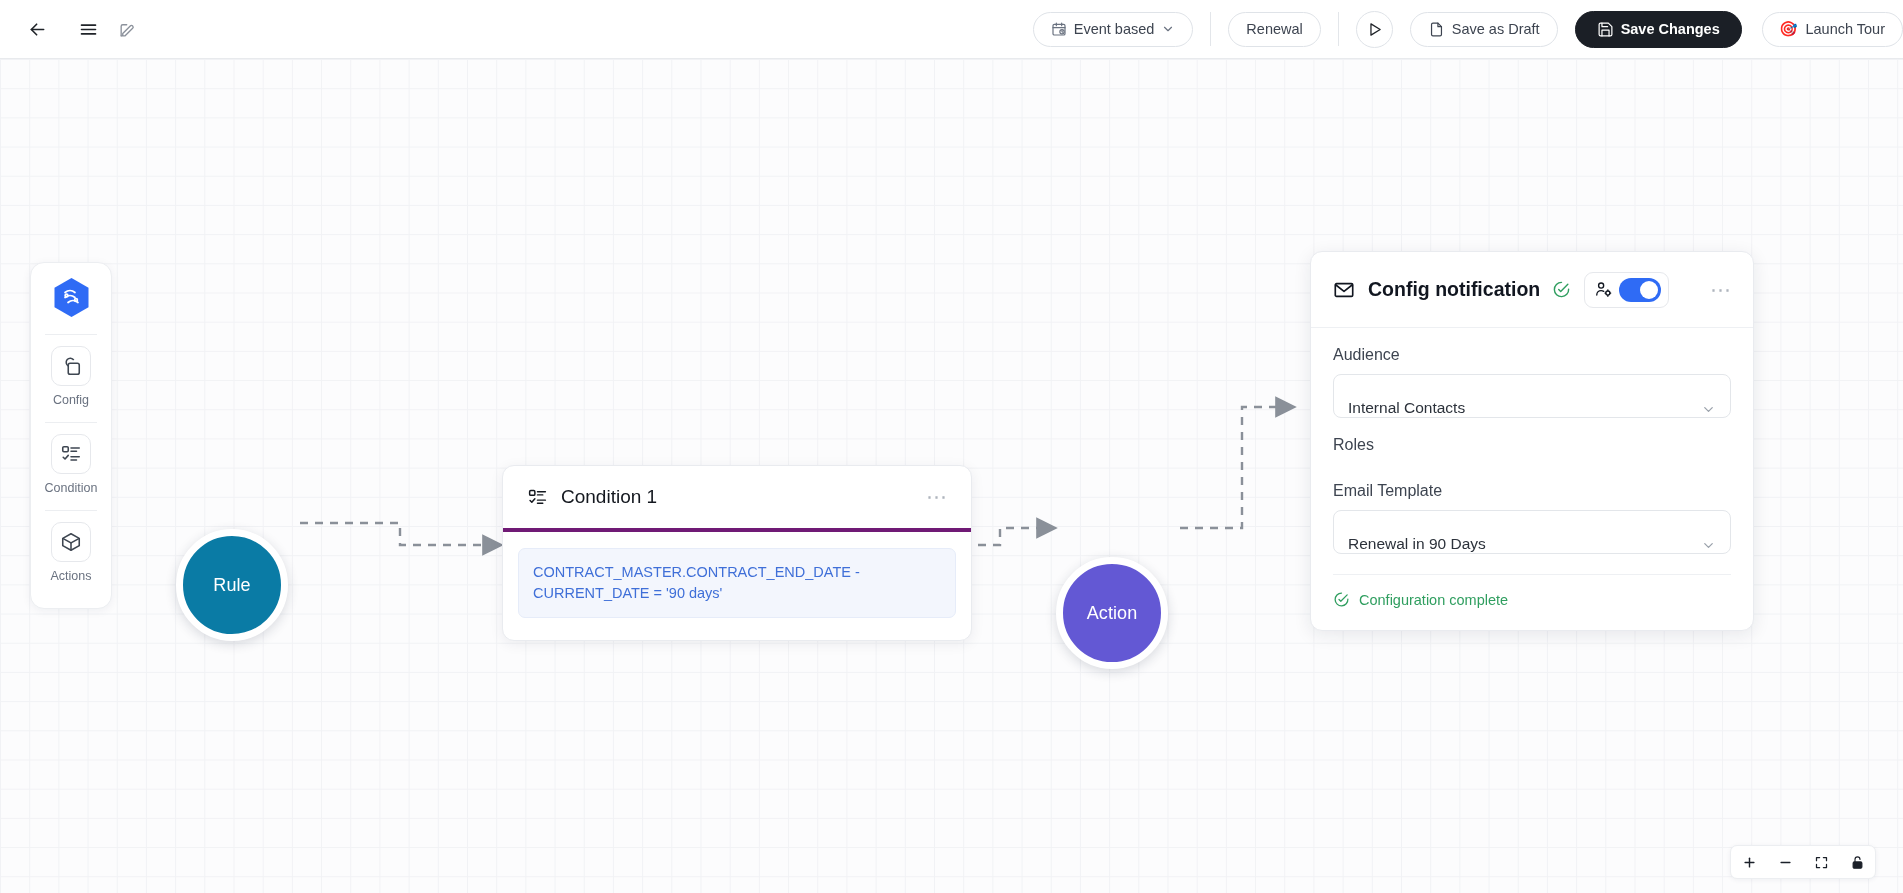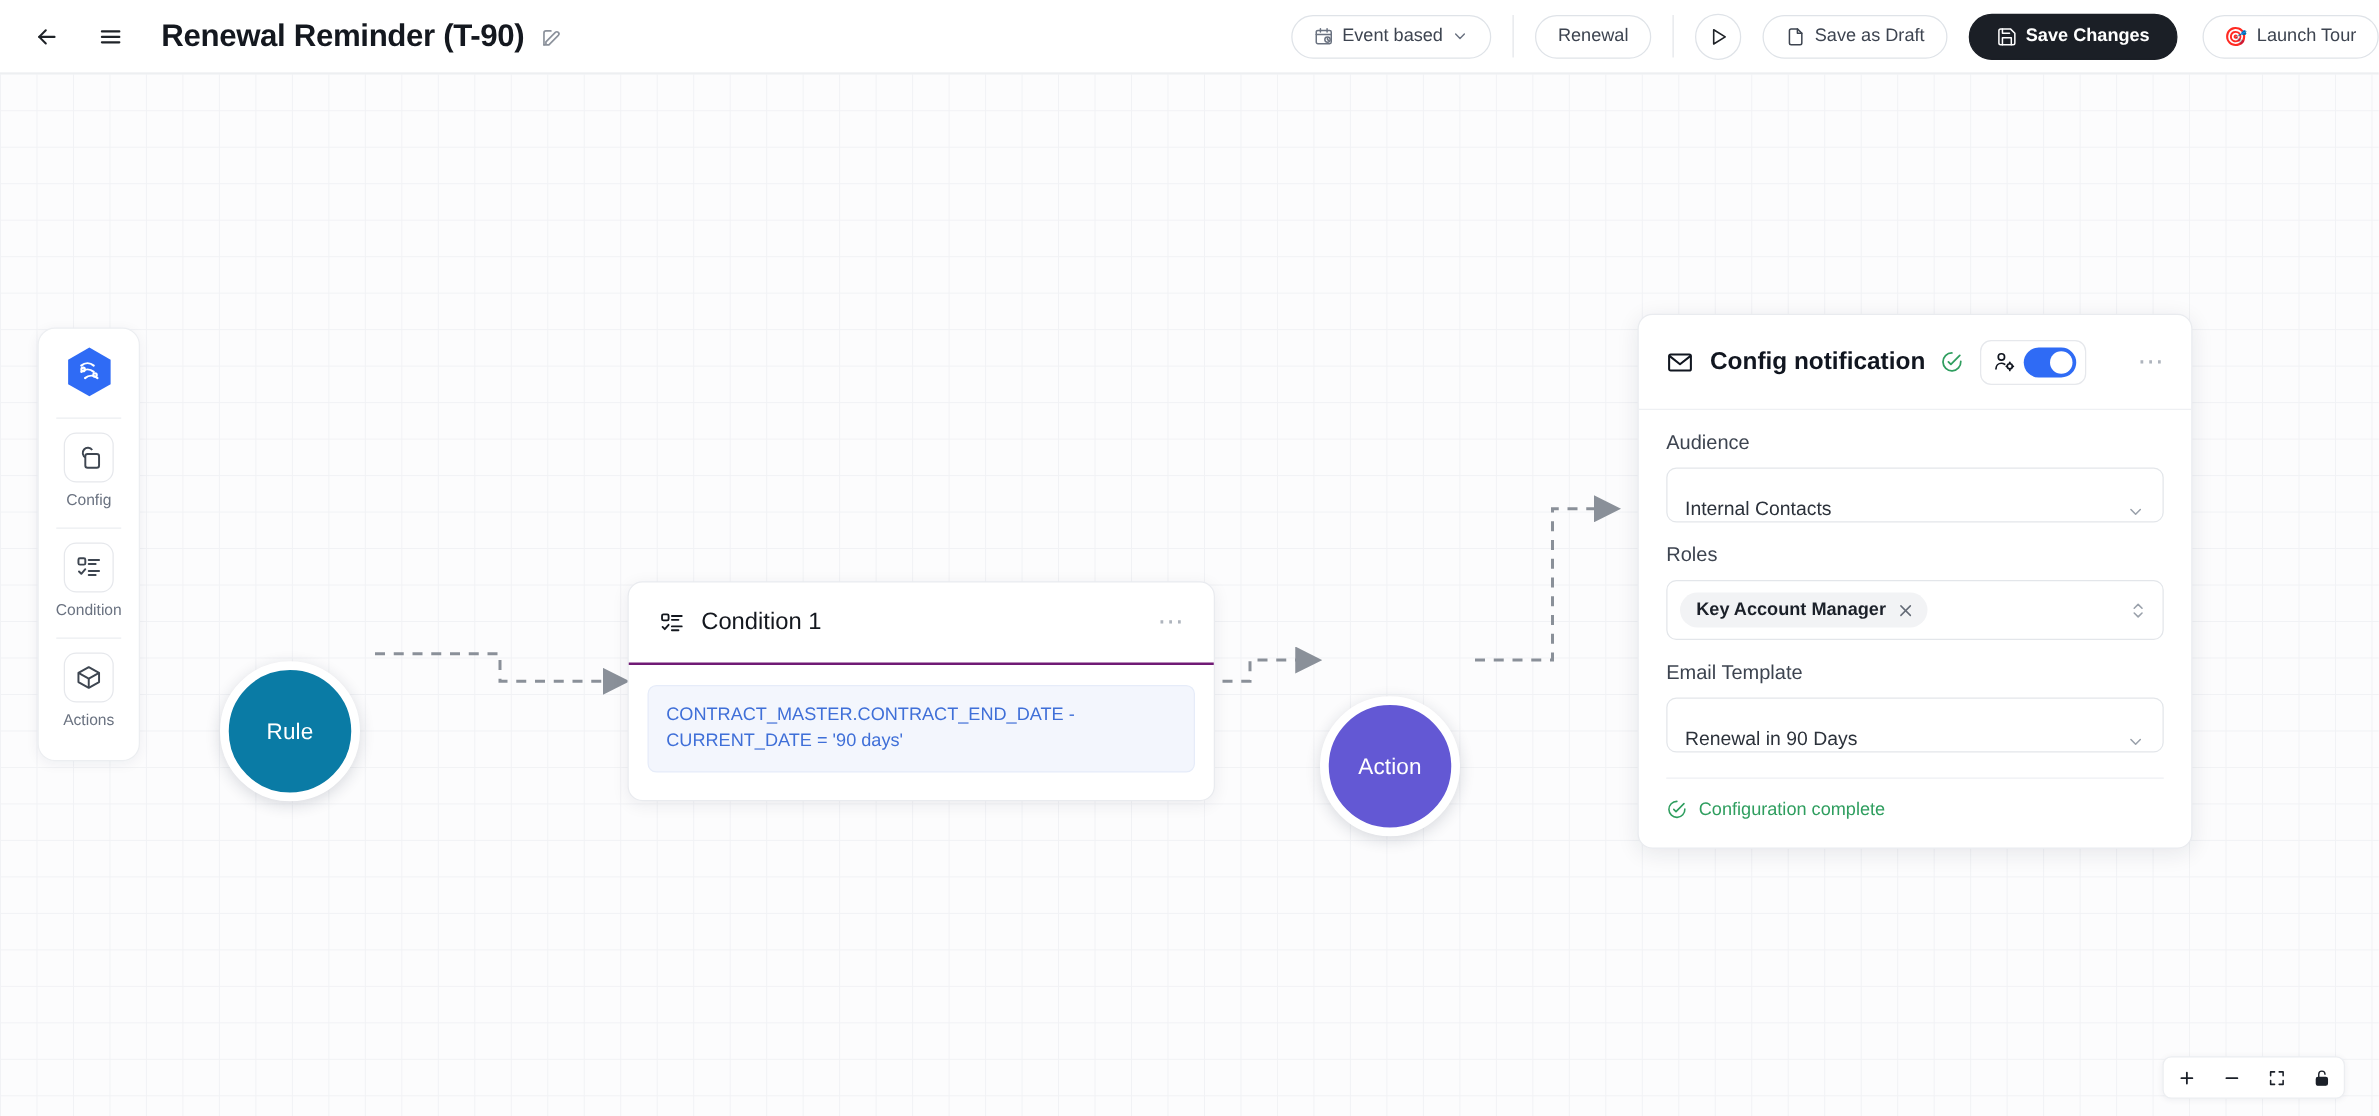--- a/index.html
+++ b/index.html
@@ -110,21 +110,21 @@
   
   .cond-card {
     position: absolute; left: 502px; top: 406px;
     width: 470px; background: #ffffff;
     border: 1px solid #e9ebef; border-radius: 12px;
     box-shadow: 0 3px 14px rgba(25,35,60,0.07);
     z-index: 12;
   }
   .cond-head {
     height: 66px; display: flex; align-items: center;
-    padding: 0 22px 0 24px; border-bottom: 2px solid #701a75; justify-content: space-between;
+    padding: 0 22px 0 24px; border-bottom: 4px solid #701a75; justify-content: space-between;
   }
   .cond-title { font-size: 19px; color: #14181f; margin-left: 13px; font-weight: 400; }
   .dots { margin-left: auto; color: #aeb4bd; font-size: 21px; letter-spacing: 2px;
           line-height: 10px; cursor: pointer; }
   .cond-body { padding: 16px 15px 22px; }
   .cond-expr {
     background: #f3f6fd; border: 1px solid #e6ecf9; border-radius: 7px;
     padding: 13px 14px; color: #3f6fd8; font-size: 14.5px; line-height: 1.45;
   }
 
@@ -206,21 +206,20 @@
   </div>
 
   <div class="hdr-icon-btn menu-btn">
     <svg width="21" height="21" viewBox="0 0 24 24" fill="none" stroke="#1f2328" stroke-width="1.9" stroke-linecap="round">
       <line x1="4" y1="7" x2="20" y2="7"></line>
         <line x1="4" y1="12" x2="20" y2="12"></line>
         <line x1="4" y1="17" x2="20" y2="17"></line>
     </svg>
   </div>
 
-  <div class="page-title">Renewal Reminder (T-90)</div>
 
   <div class="title-edit">
     <svg width="19" height="19" viewBox="0 0 24 24" fill="none" stroke="#8b919b" stroke-width="1.7" stroke-linecap="round" stroke-linejoin="round">
       <path d="M4 20h5l9.5-9.5a2.1 2.1 0 0 0-3-3L6 17v3z"></path>
         <path d="M4 20V8a2 2 0 0 1 2-2h5"></path>
     </svg>
   </div>
 
   <div class="hdr-right">
 
@@ -415,37 +414,20 @@
         <span class="caret">
           <svg width="15" height="15" viewBox="0 0 24 24" fill="none" stroke="#9aa1ab" stroke-width="2" stroke-linecap="round" stroke-linejoin="round">
               <polyline points="6 9 12 15 18 9"></polyline>
             </svg>
         </span>
       </div>
 
       <div class="field-gap"></div>
 
       <div class="field-label">Roles</div>
-      <div class="tag-box">
-        <span class="tag">
-          <span>Key Account Manager</span>
-          <span class="tag-x">
-            <svg width="13" height="13" viewBox="0 0 24 24" fill="none" stroke="#646b76" stroke-width="2.2" stroke-linecap="round">
-                <line x1="5" y1="5" x2="19" y2="19"></line>
-                <line x1="19" y1="5" x2="5" y2="19"></line>
-              </svg>
-          </span>
-        </span>
-        <span class="stepper">
-          <svg width="15" height="15" viewBox="0 0 24 24" fill="none" stroke="#9aa1ab" stroke-width="2" stroke-linecap="round" stroke-linejoin="round">
-              <polyline points="7 9 12 4 17 9"></polyline>
-              <polyline points="7 15 12 20 17 15"></polyline>
-            </svg>
-        </span>
-      </div>
 
       <div class="field-gap"></div>
 
       <div class="field-label">Email Template</div>
       <div class="select-box">
         <span>Renewal in 90 Days</span>
         <span class="caret">
           <svg width="15" height="15" viewBox="0 0 24 24" fill="none" stroke="#9aa1ab" stroke-width="2" stroke-linecap="round" stroke-linejoin="round">
               <polyline points="6 9 12 15 18 9"></polyline>
             </svg>

